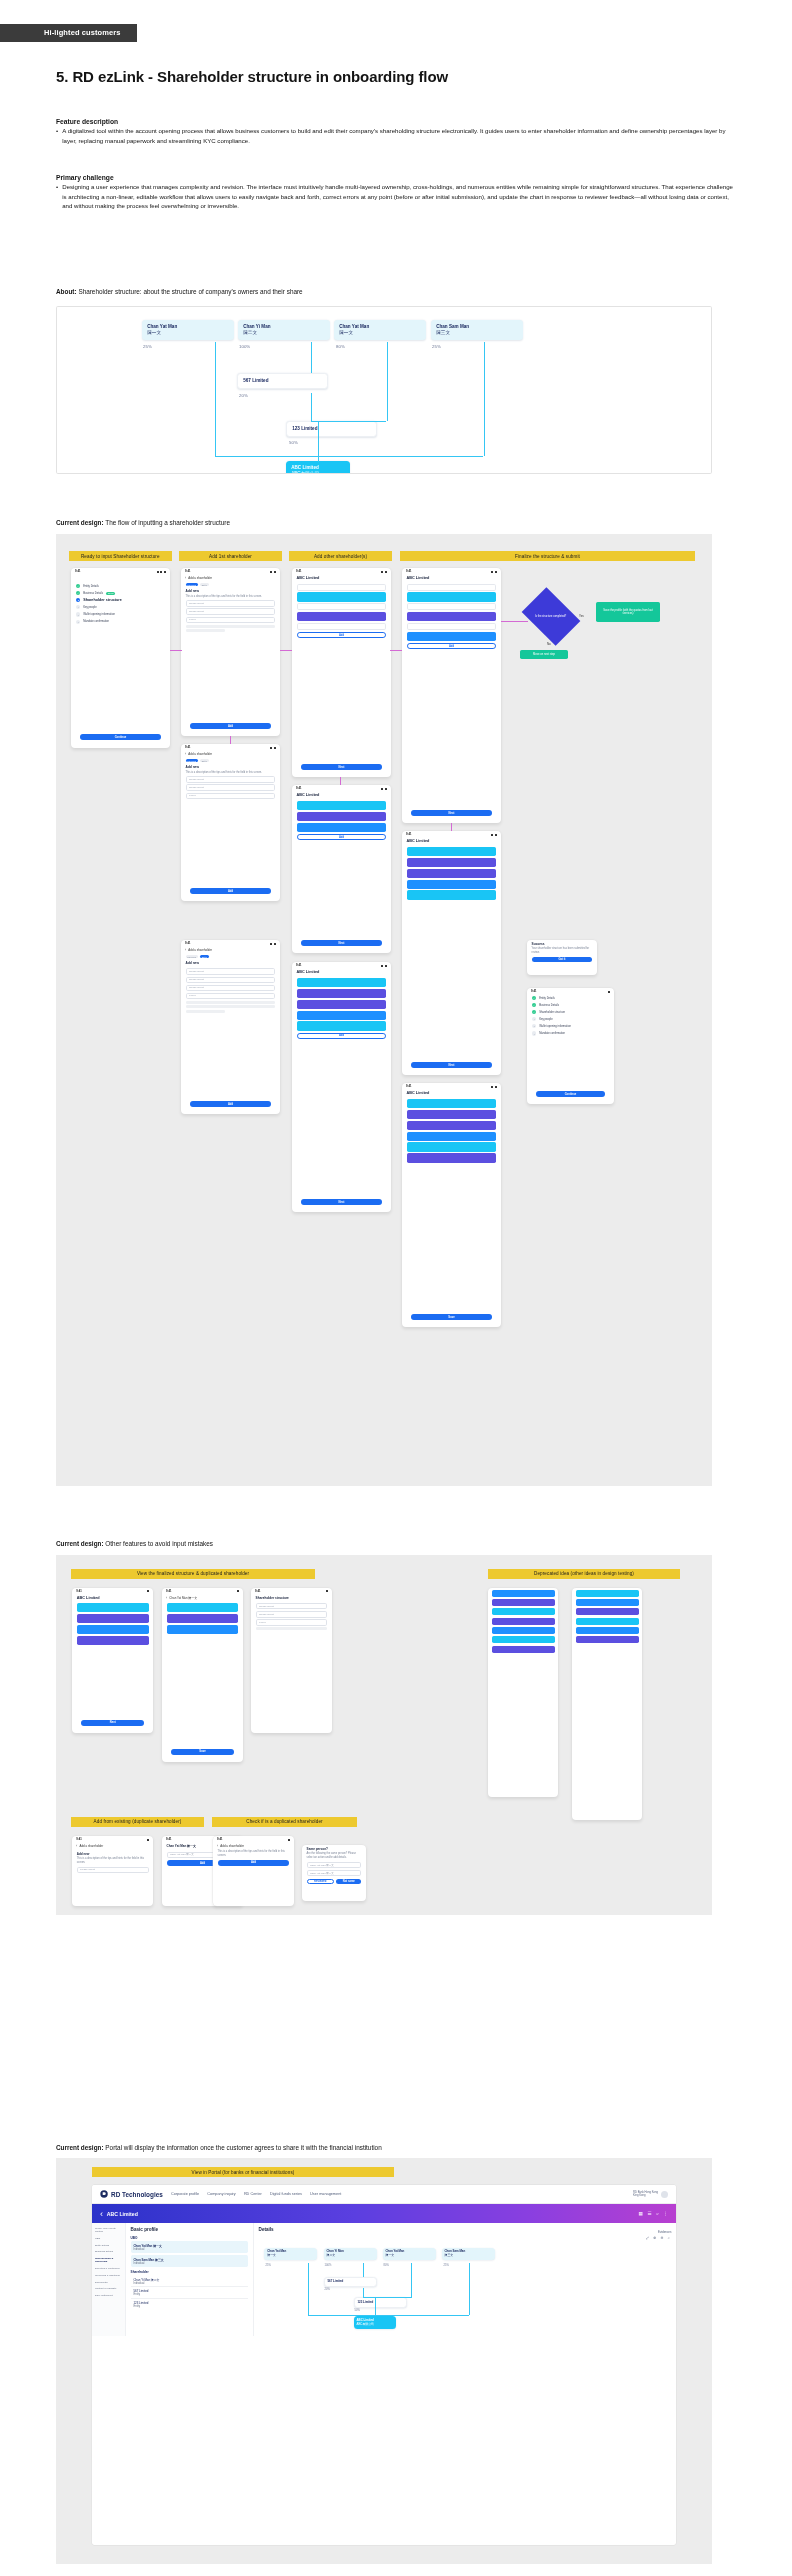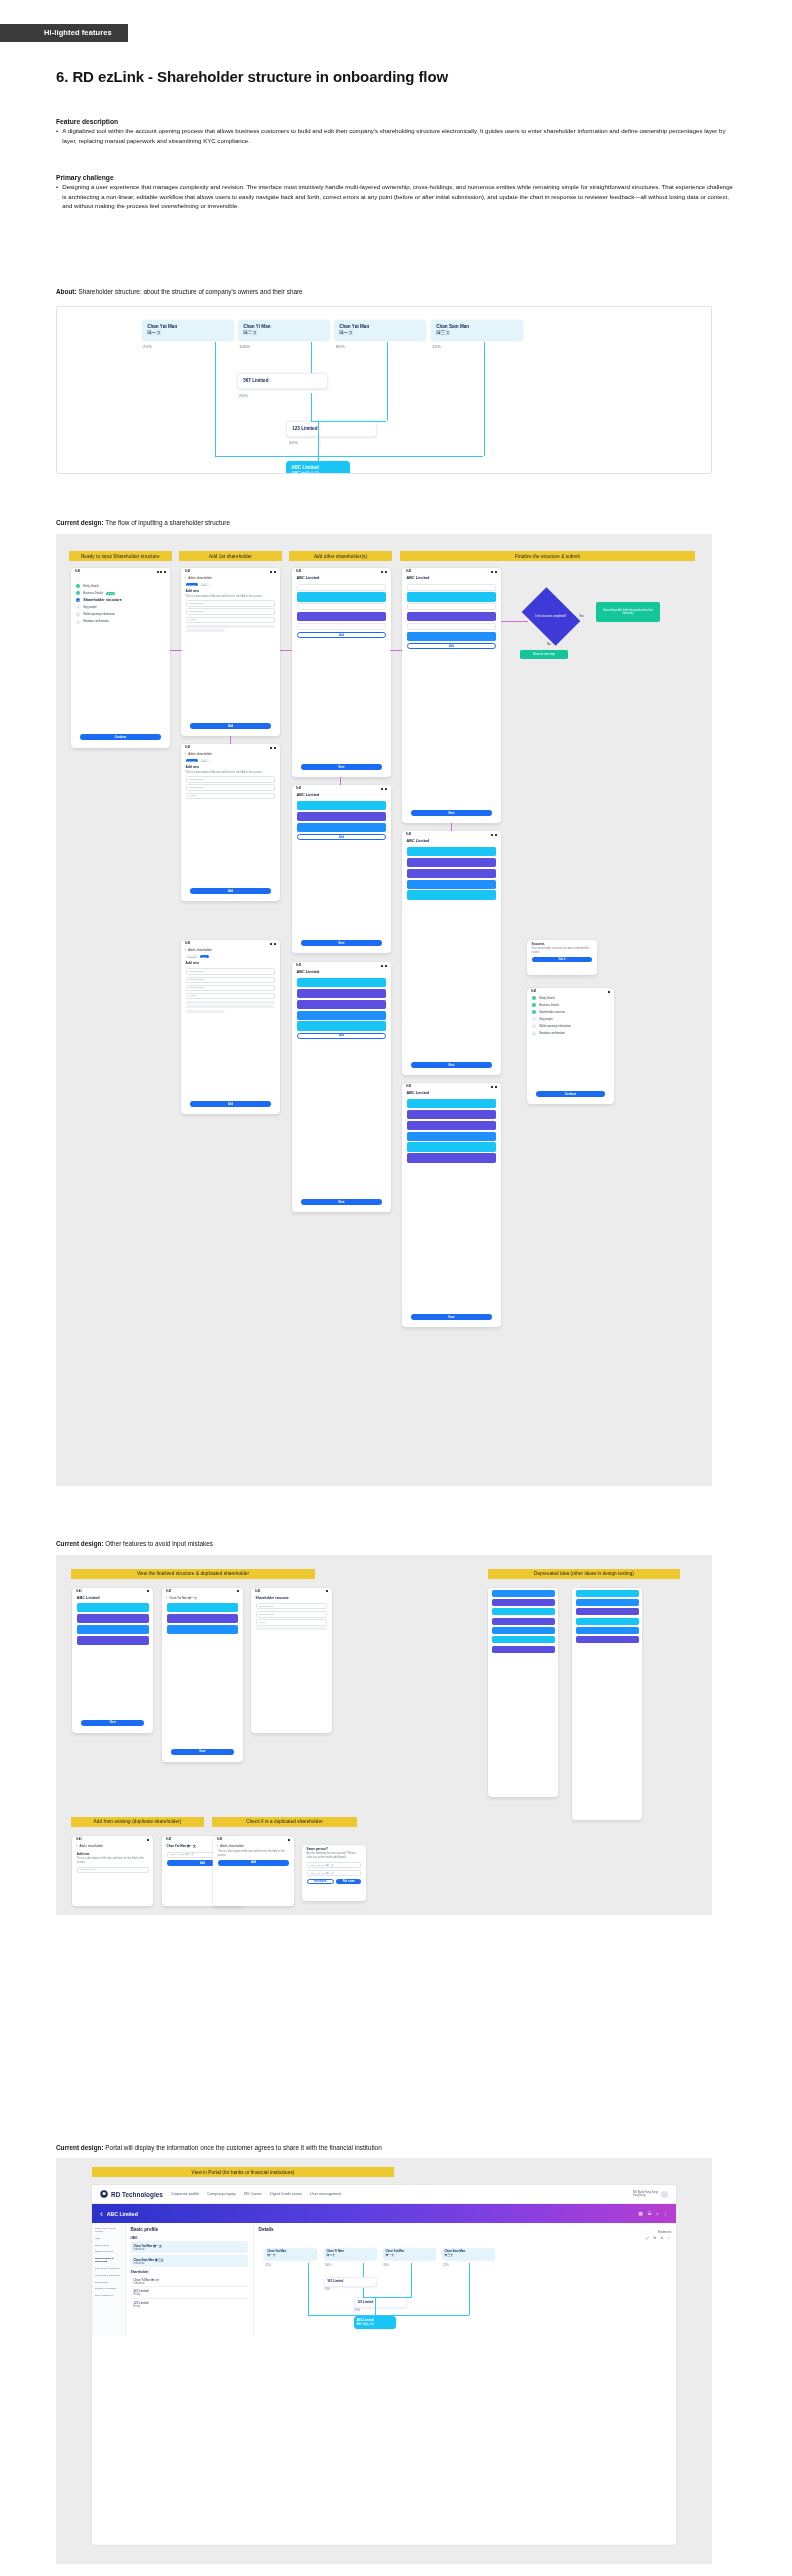--- a/index.html
+++ b/index.html
@@ -104,22 +104,22 @@
   .pside div{margin-bottom:3.5px;line-height:1.3;}
   .pside div.on{color:#1b2a60;font-weight:700;}
   .pcol{border-right:0.6px solid #eef0f3;padding:4.6px;}
   .pcol h4{font-size:4.6px;font-weight:700;color:#16203a;margin-bottom:3.5px;}
 </style>
 </head>
 <body>
 
 <div class="page">
 
-  <div class="tagbar">Hi-lighted features</div>
-  <h1 class="title">6. RD ezLink - Shareholder structure in onboarding flow</h1>
+  <div class="tagbar">Hi-lighted customers</div>
+  <h1 class="title">5. RD ezLink - Shareholder structure in onboarding flow</h1>
 
   <div class="block" style="top:118px;">
     <div class="sec-h">Feature description</div>
     <div class="bullet">
       <span class="dot">•</span>
       <span class="txt">A digitalized tool within the account opening process that allows business customers to build and edit their company's shareholding structure electronically. It guides users to enter shareholder information and define ownership percentages layer by layer, replacing manual paperwork and streamlining KYC compliance.</span>
     </div>
   </div>
 
   <div class="block" style="top:174px;">

